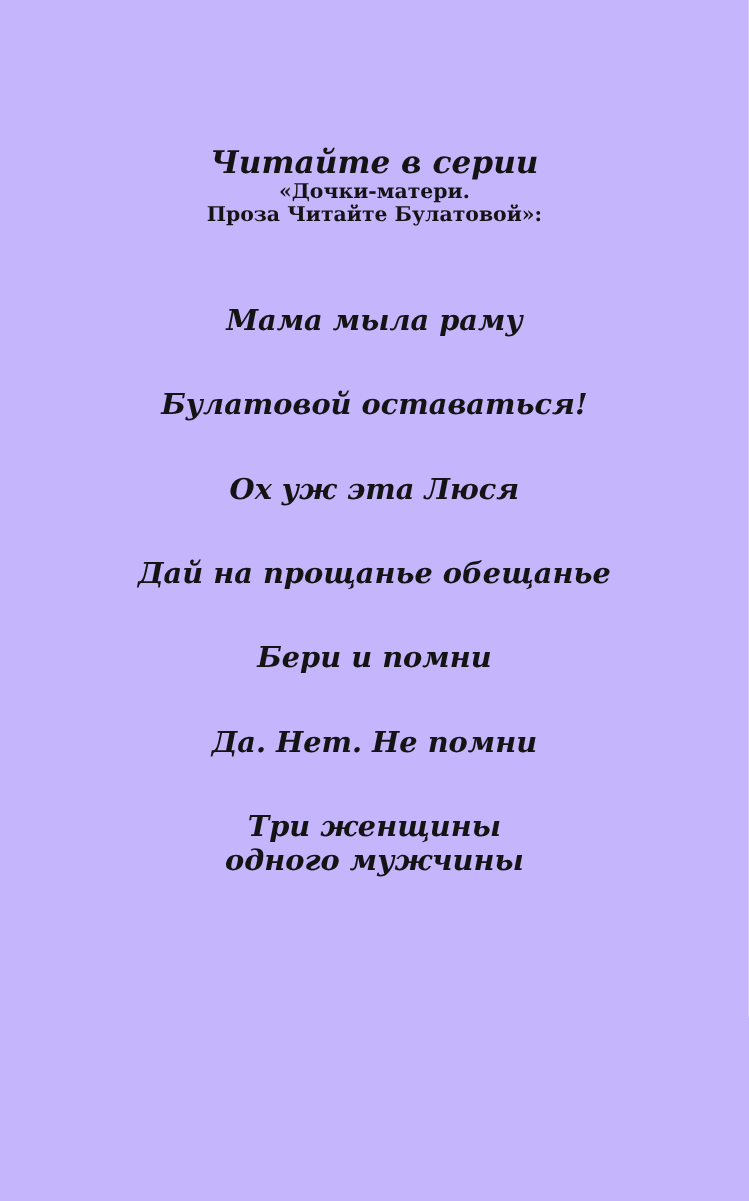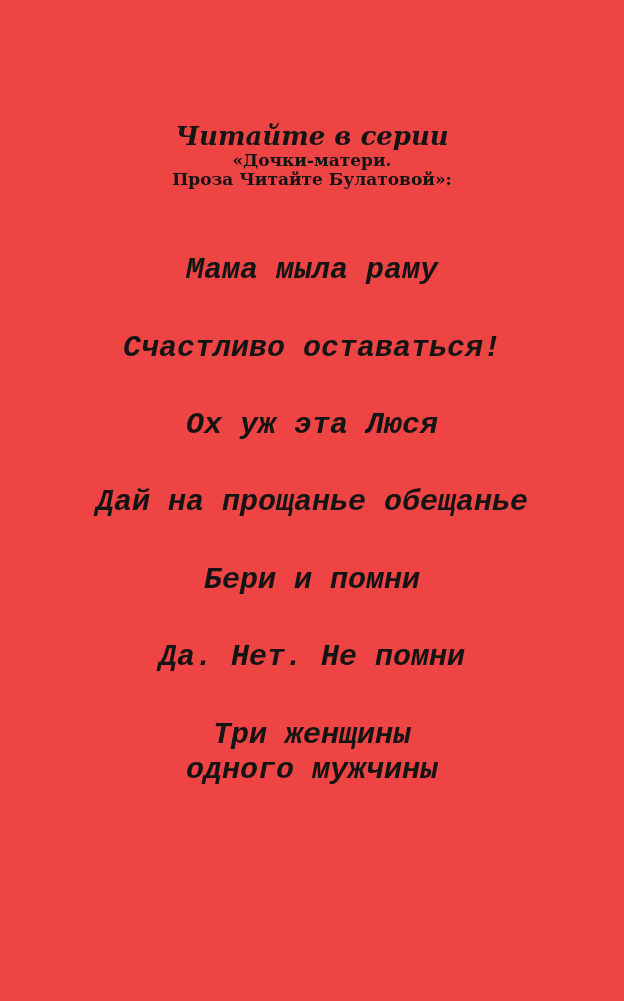--- a/index.html
+++ b/index.html
@@ -10,21 +10,21 @@
     width: 624px;
     height: 1001px;
     background: #ffffff;
     overflow: hidden;
     font-family: "DejaVu Serif", serif;
   }
   .page {
     position: relative;
     width: 624px;
     height: 1001px;
-    background: #ef4444;
+    background: #c4b5fd;
     color: #141414;
     text-align: center;
   }
   .series-header {
     padding-top: 122px;
     line-height: 1.12;
   }
   .series-header-lead {
     font-style: italic;
     font-weight: 700;
@@ -33,43 +33,42 @@
   .series-header-name {
     font-weight: 700;
     font-size: 17px;
   }
   .titles-list {
     margin-top: 64px;
   }
   .book-title {
     font-style: italic;
     font-weight: 700;
-    font-size: 30px;
+    font-size: 24px;
     line-height: 1.18;
     margin-top: 42px;
     white-space: pre-line;
-    font-family: Liberation Mono, monospace;
   }
   .book-title:first-child {
     margin-top: 0;
   }
 </style>
 </head>
 <body>
 
 <div class="page">
   <div class="series-header">
     <div class="series-header-lead">Читайте в серии</div>
     <div class="series-header-name">«Дочки-матери.</div>
     <div class="series-header-name">Проза Читайте Булатовой»:</div>
   </div>
 
   <div class="titles-list">
     <div class="book-title">Мама мыла раму</div>
-    <div class="book-title">Счастливо оставаться!</div>
+    <div class="book-title">Булатовой оставаться!</div>
     <div class="book-title">Ох уж эта Люся</div>
     <div class="book-title">Дай на прощанье обещанье</div>
     <div class="book-title">Бери и помни</div>
     <div class="book-title">Да. Нет. Не помни</div>
     <div class="book-title">Три женщины
 одного мужчины</div>
   </div>
 </div>
 
 </body></html>

